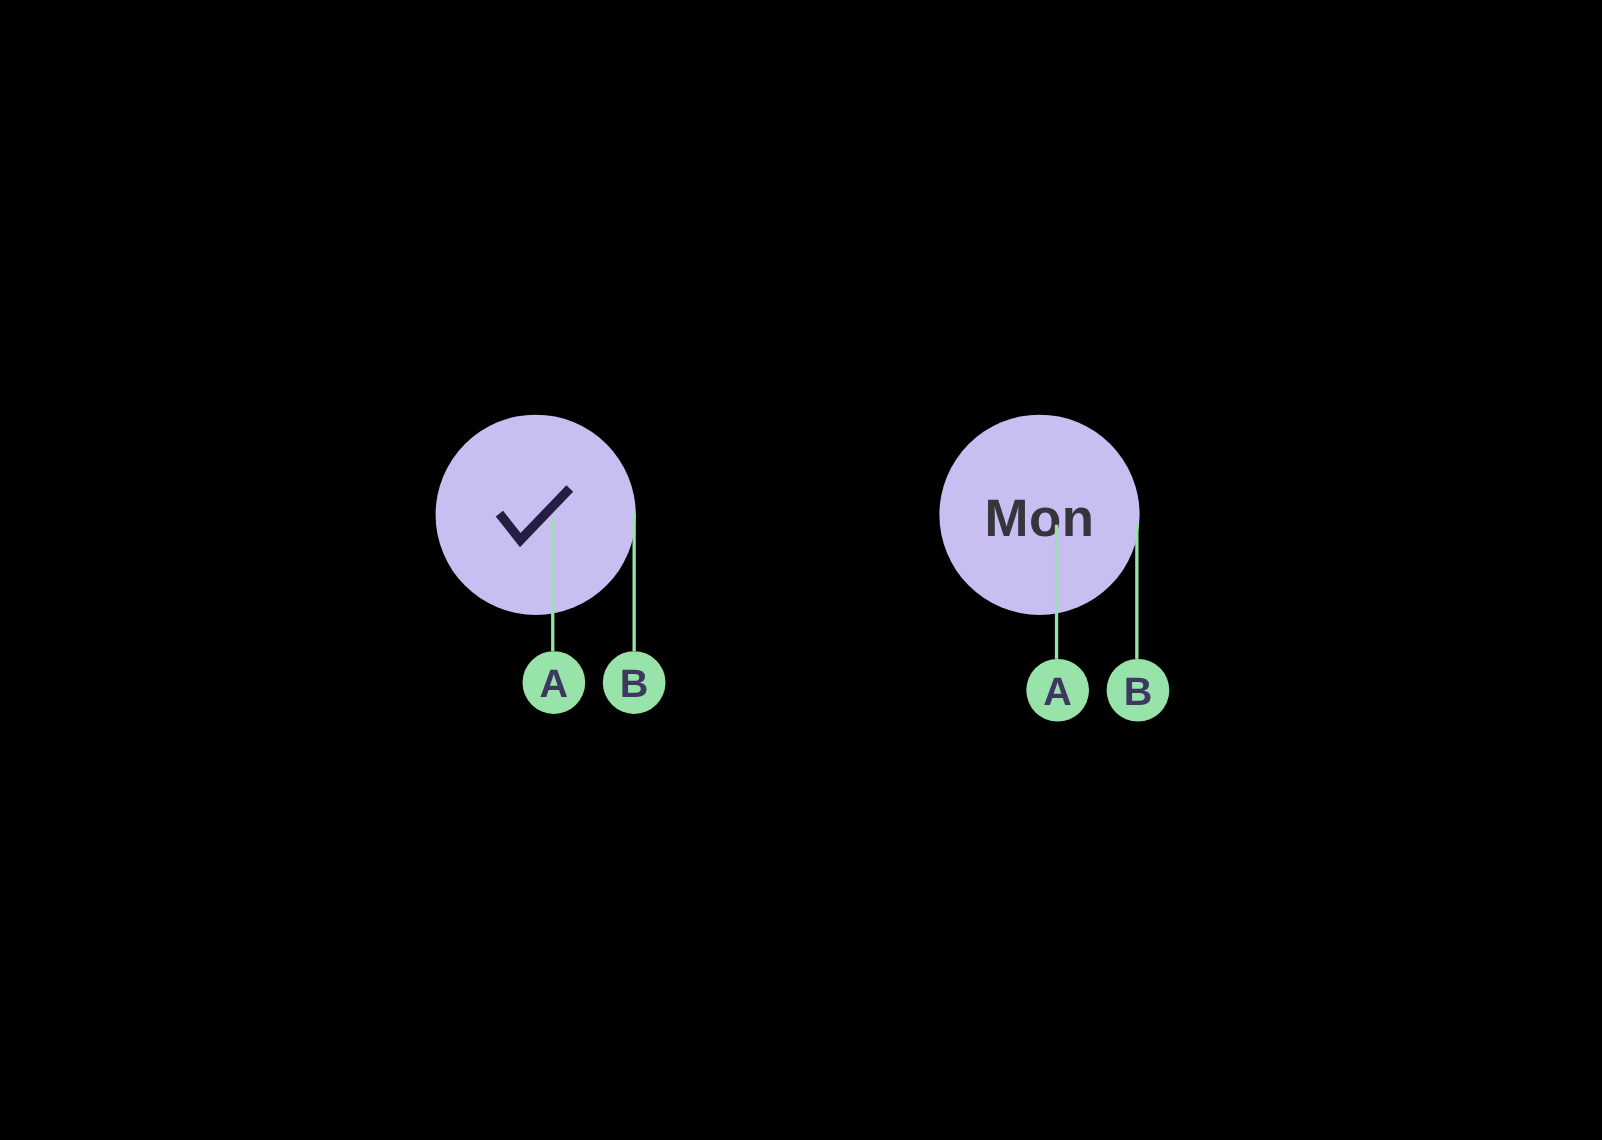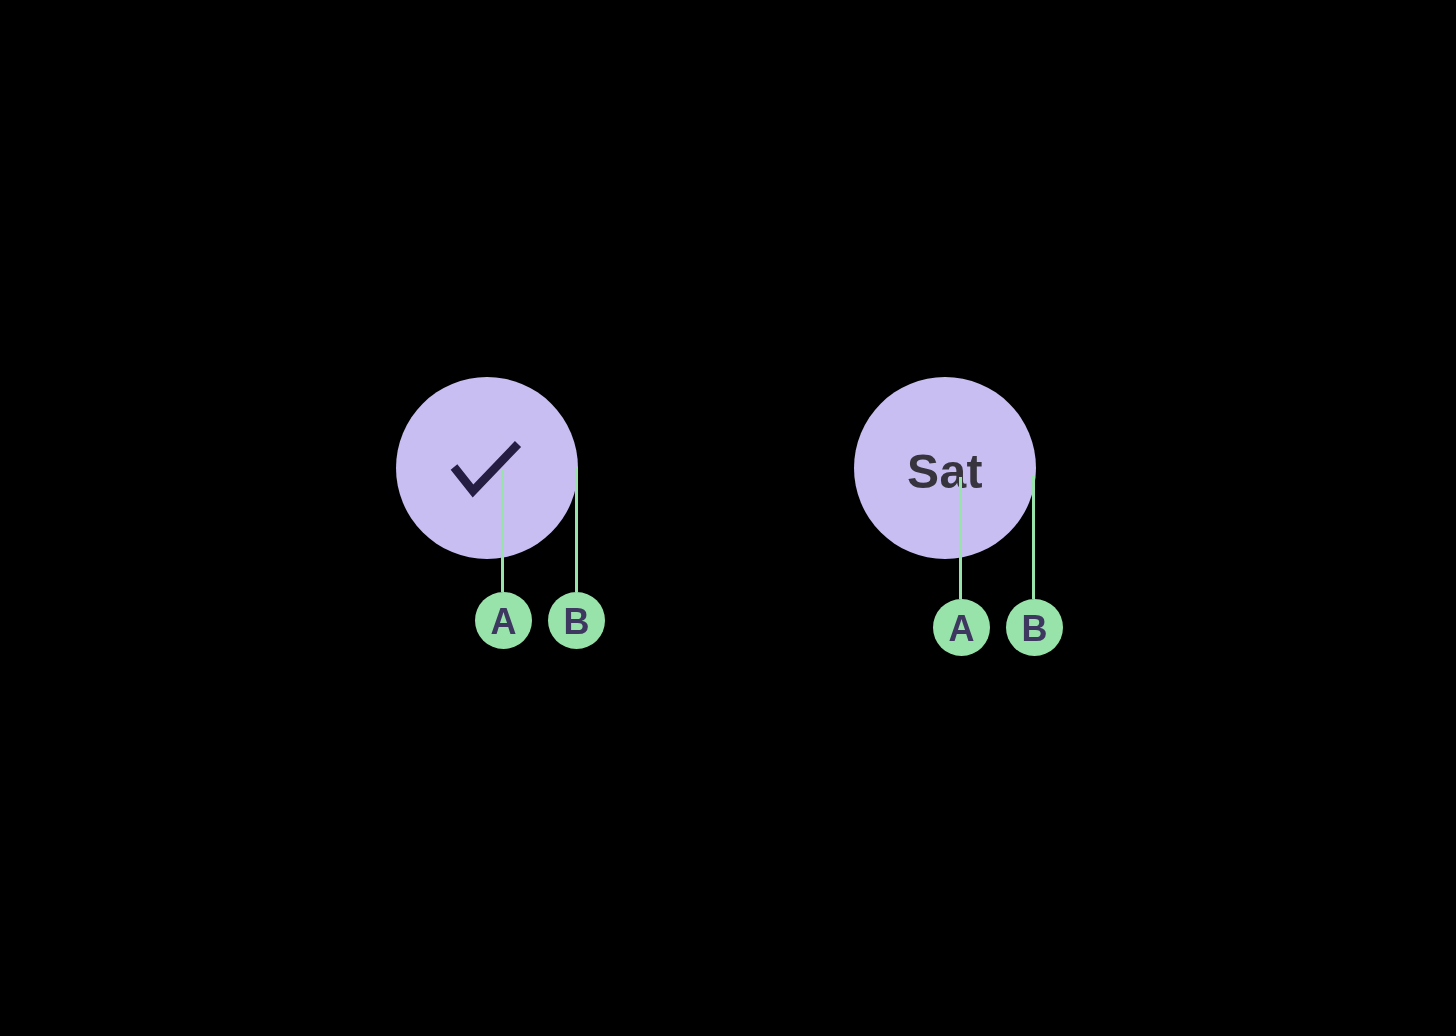--- a/index.html
+++ b/index.html
@@ -105,21 +105,21 @@
     <div class="marker-badge badge-a">
       <span class="marker-letter">A</span>
     </div>
     <div class="marker-badge badge-b">
       <span class="marker-letter">B</span>
     </div>
   </div>
 
   <div class="anatomy-group g2">
     <div class="day-circle">
-      <span class="day-label">Sat</span>
+      <span class="day-label">Mon</span>
     </div>
     <div class="leader-line line-a"></div>
     <div class="leader-line line-b"></div>
     <div class="marker-badge badge-a">
       <span class="marker-letter">A</span>
     </div>
     <div class="marker-badge badge-b">
       <span class="marker-letter">B</span>
     </div>
   </div>

